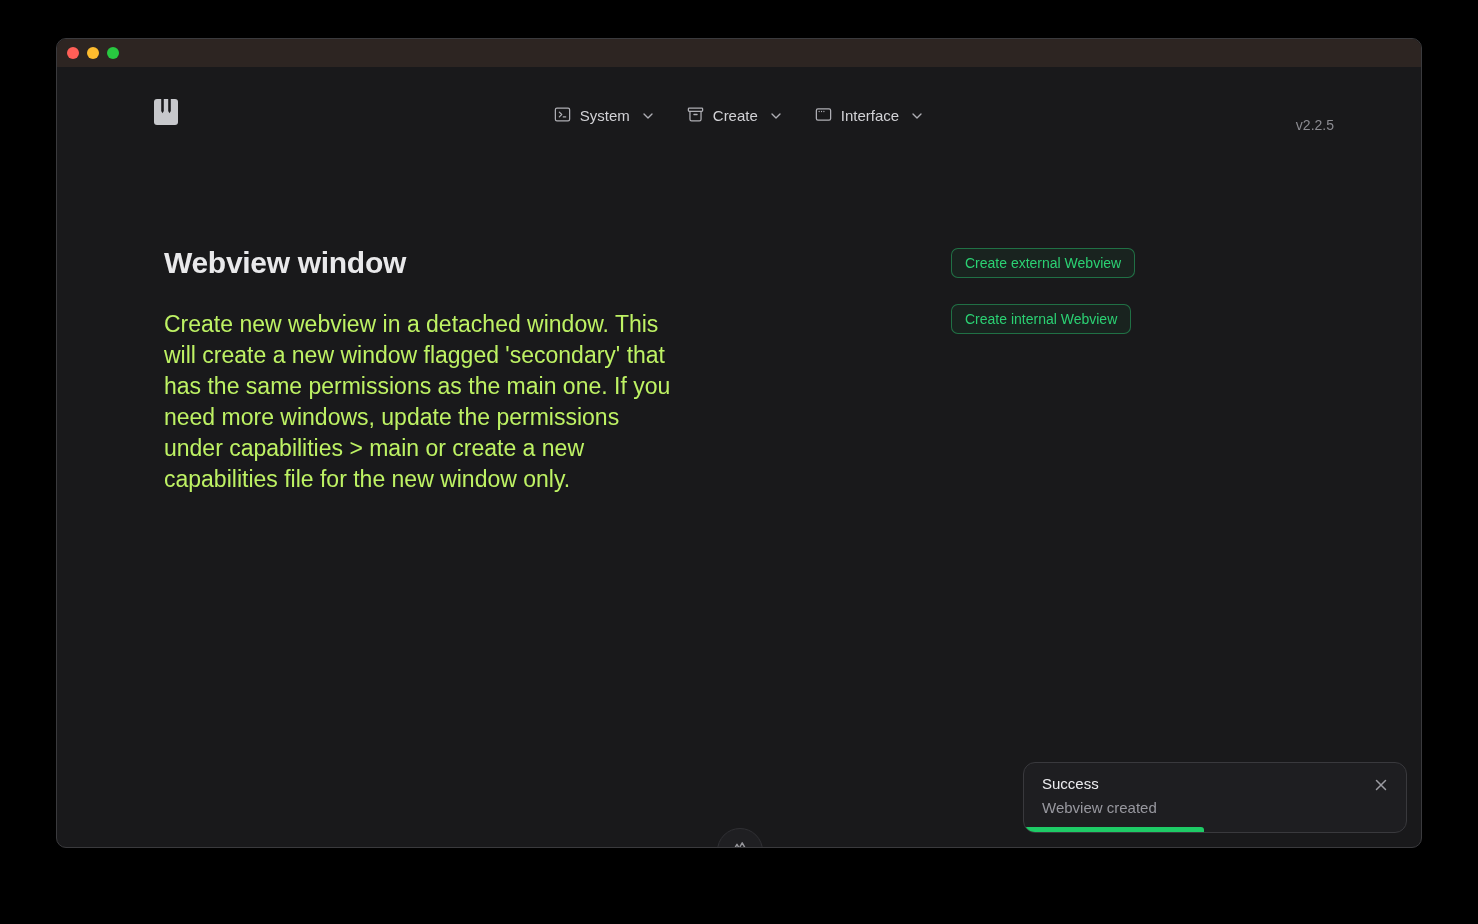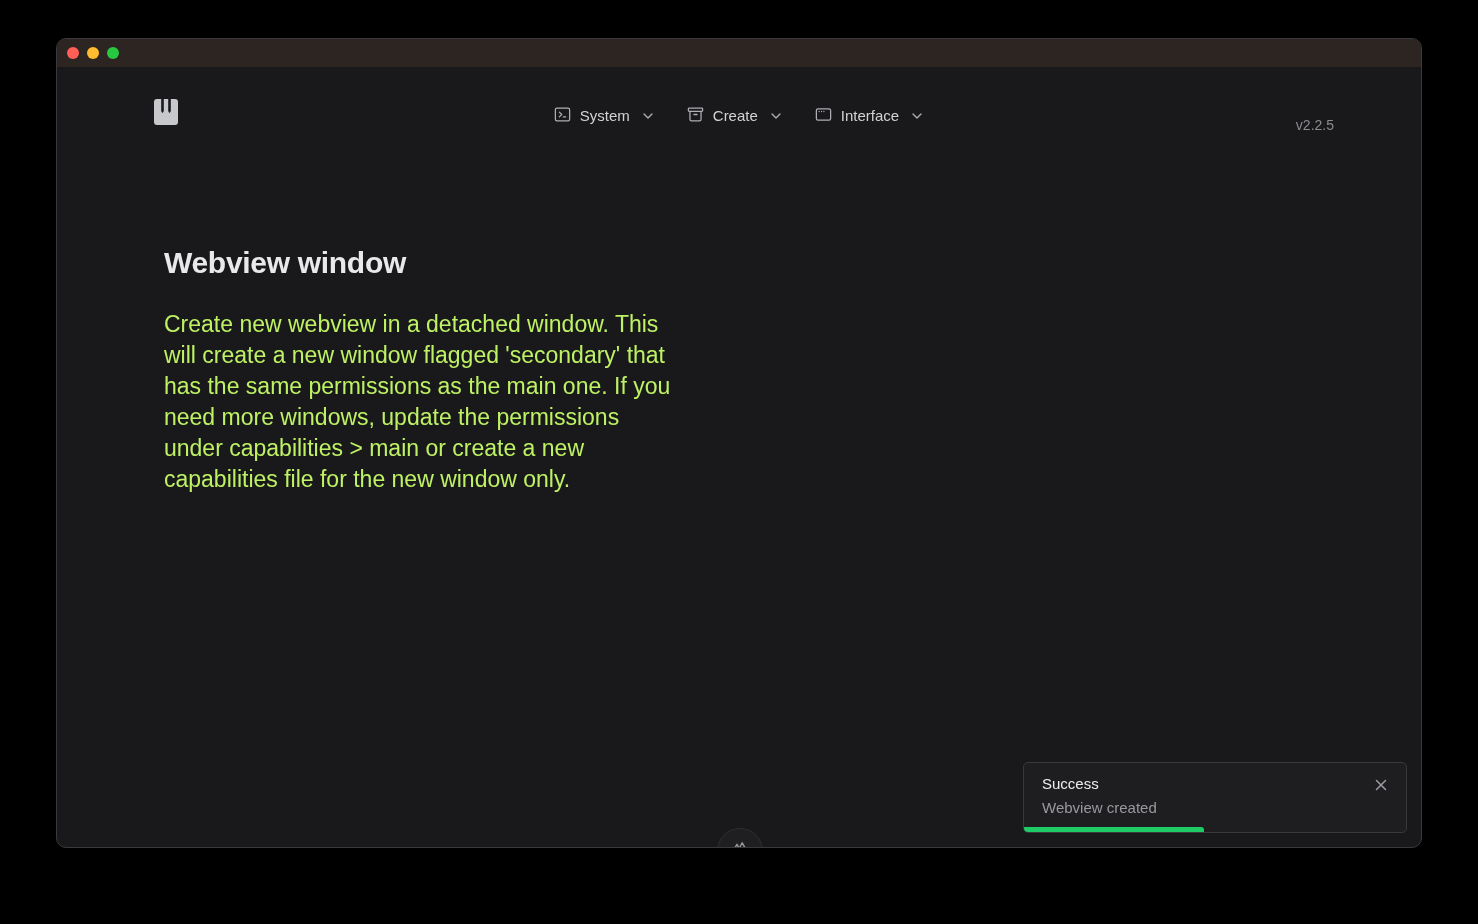--- a/index.html
+++ b/index.html
@@ -55,21 +55,21 @@
   .btn {
     display: inline-block; padding: 6px 13px; font-size: 14px; font-weight: 500;
     color: #2bd173; background: rgba(34,197,94,.06);
     border: 1px solid rgba(43,209,115,.45); border-radius: 7px;
     cursor: pointer; font-family: inherit;
   }
 
   
   .toast {
     position: absolute; left: 966px; top: 723px; width: 384px; height: 71px;
-    background: #1e1e21; border: 1px solid #39393d; border-radius: 5px;
+    background: #1e1e21; border: 1px solid #39393d; border-radius: 12px;
     overflow: hidden;
   }
   .toast-title { position: absolute; left: 18px; top: 12px; font-size: 15px; color: #ededf0; }
   .toast-msg   { position: absolute; left: 18px; top: 36px; font-size: 15px; color: #98989f; text-align: center; }
   .toast-close { position: absolute; right: 16px; top: 13px; width: 18px; height: 18px;
     color: #9c9ca2; cursor: pointer; display: flex; }
   .toast-progress {
     position: absolute; left: 0; bottom: 0; height: 5px; width: 47%;
     background: #1ecb66; border-top-right-radius: 3px;
   }
@@ -147,20 +147,24 @@
           </svg>
       </span>
     </div>
   </div>
 
   <div class="version">v2.2.5</div>
 
   <h1 class="heading">Webview window</h1>
   <p class="description">Create new webview in a detached window. This will create a new window flagged 'secondary' that has the same permissions as the main one. If you need more windows, update the permissions under capabilities &gt; main or create a new capabilities file for the new window only.</p>
 
+  <div class="btn-col">
+    <button class="btn">Create external Webview</button>
+    <button class="btn">Create internal Webview</button>
+  </div>
 
   <div class="toast">
     <div class="toast-title">Success</div>
     <div class="toast-msg">Webview created</div>
     <span class="toast-close">
       <svg width="18" height="18" viewBox="0 0 24 24" fill="none" stroke="currentColor" stroke-width="2" stroke-linecap="round">
           <path d="M6 6l12 12M18 6L6 18"></path>
         </svg>
     </span>
     <div class="toast-progress" style="width: 47%;"></div>

